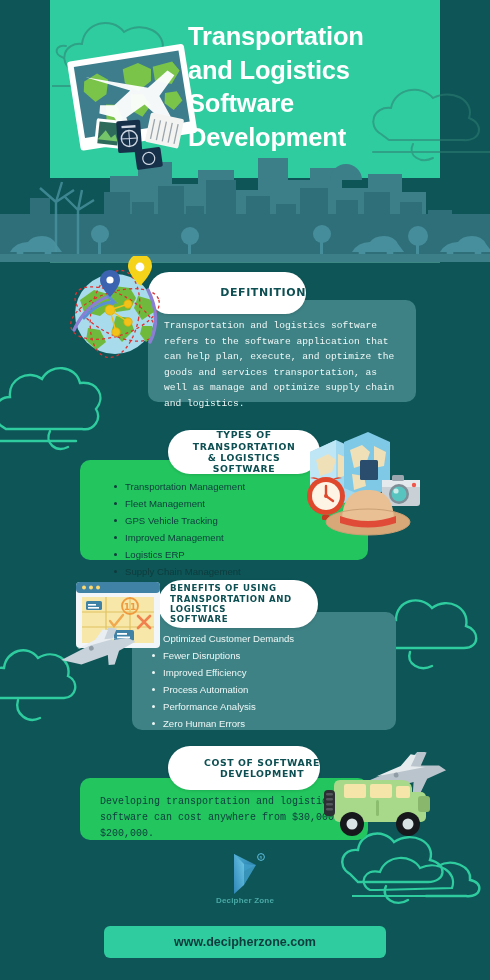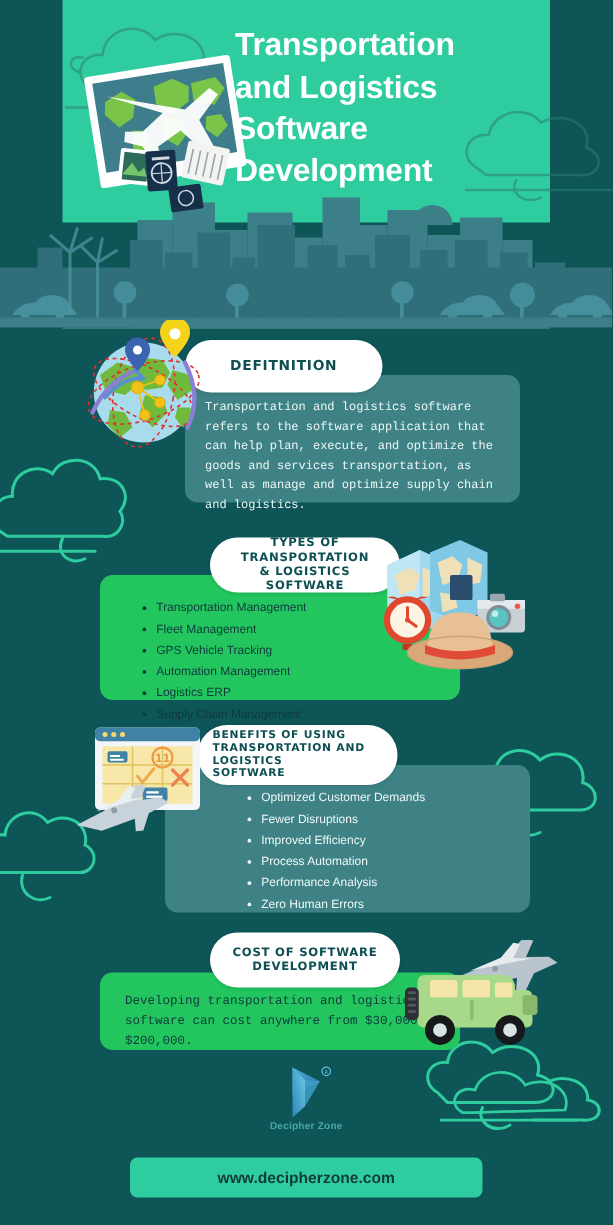--- a/index.html
+++ b/index.html
@@ -58,21 +58,21 @@
     background: rgba(120,200,190,0.45);
   }
 
   
   .pill {
     position: absolute;
     background: #ffffff;
     border-radius: 26px;
     display: flex;
     align-items: center;
-    justify-content: center;
+    justify-content: flex-end;
     text-align: center;
     color: #0d4f52;
     font-family: "DejaVu Sans", sans-serif;
     font-weight: bold;
     letter-spacing: 0.6px;
     z-index: 4;
     box-shadow: 0 1px 3px rgba(0,0,0,0.12);
   }
   .pill span { display: block; line-height: 1.22; }
 
@@ -119,21 +119,21 @@
   #sec-types .pill { left: 168px; top: 430px; width: 152px; height: 44px; font-size: 9.3px; padding: 0 8px; }
   #types-panel { left: 80px; top: 460px; width: 288px; height: 100px; padding: 18px 14px 8px 32px; }
   #types-art { position: absolute; left: 300px; top: 424px; width: 122px; height: 112px; z-index: 5; }
 
   
   #sec-benefits .pill {
     left: 158px; top: 580px; width: 160px; height: 48px;
     font-size: 8.6px; justify-content: flex-end; text-align: left;
     padding-left: 12px; border-radius: 24px;
   }
-  #benefits-panel { left: 132px; top: 612px; width: 292px; height: 118px; padding: 18px 14px 8px 64px; }
+  #benefits-panel { left: 132px; top: 612px; width: 264px; height: 118px; padding: 18px 14px 8px 18px; }
   #benefits-art { position: absolute; left: 58px; top: 578px; width: 112px; height: 92px; z-index: 5; }
 
   
   #sec-cost .pill { left: 168px; top: 746px; width: 152px; height: 44px; font-size: 9.3px; }
   #cost-panel { left: 80px; top: 778px; width: 288px; height: 62px; padding: 16px 14px 8px 20px; }
   #cost-art { position: absolute; left: 318px; top: 752px; width: 134px; height: 92px; z-index: 5; }
 
   
   #brand-logo { position: absolute; left: 220px; top: 852px; width: 50px; height: 44px; }
   #brand-name {
@@ -365,21 +365,21 @@
       <circle cx="82" cy="11" r="4.4" fill="#ffffff"></circle>
     </svg>
   </section>
 
   <section id="sec-types">
     <div class="panel panel-mint" id="types-panel">
       <ul class="bullets text-dark">
         <li>Transportation Management</li>
         <li>Fleet Management</li>
         <li>GPS Vehicle Tracking</li>
-        <li>Automation Management</li>
+        <li>Improved Management</li>
         <li>Logistics ERP</li>
         <li>Supply Chain Management</li>
       </ul>
     </div>
 
     <div class="pill">
       <div>
         <span>TYPES OF TRANSPORTATION</span>
         <span>&amp; LOGISTICS SOFTWARE</span>
       </div>

